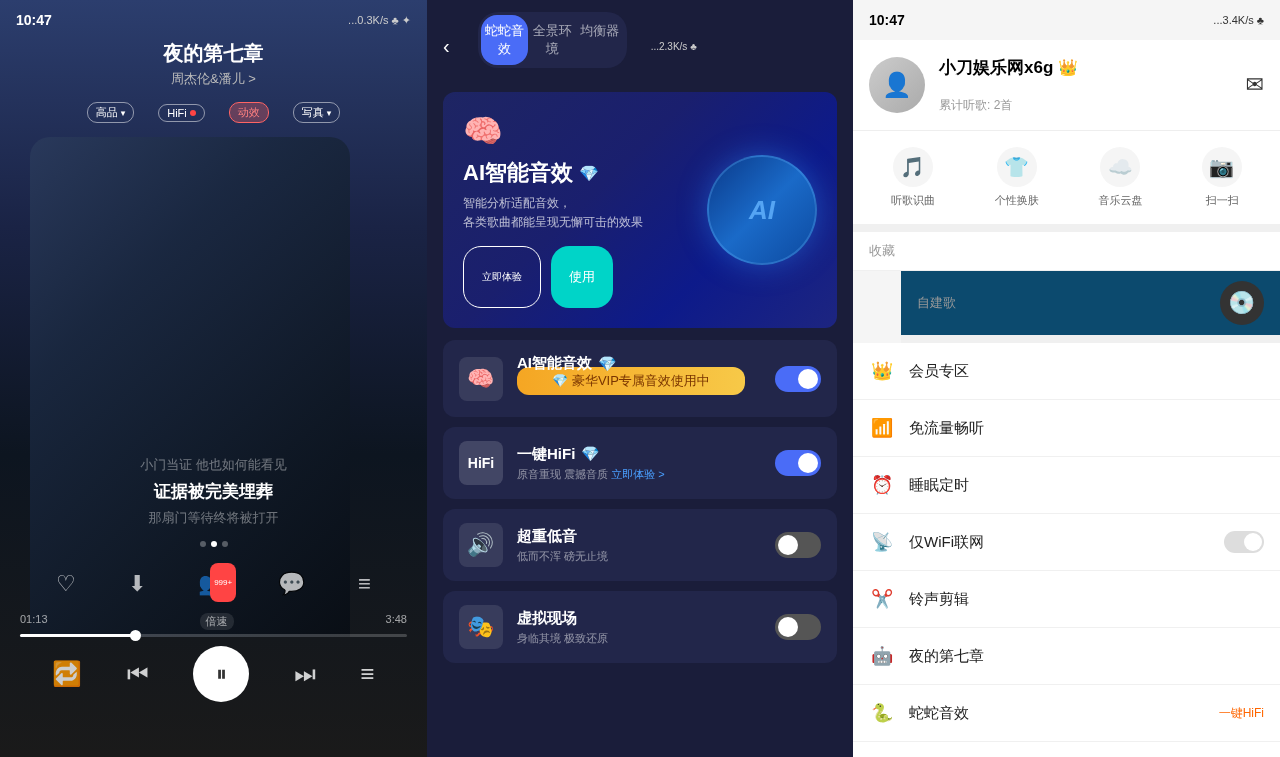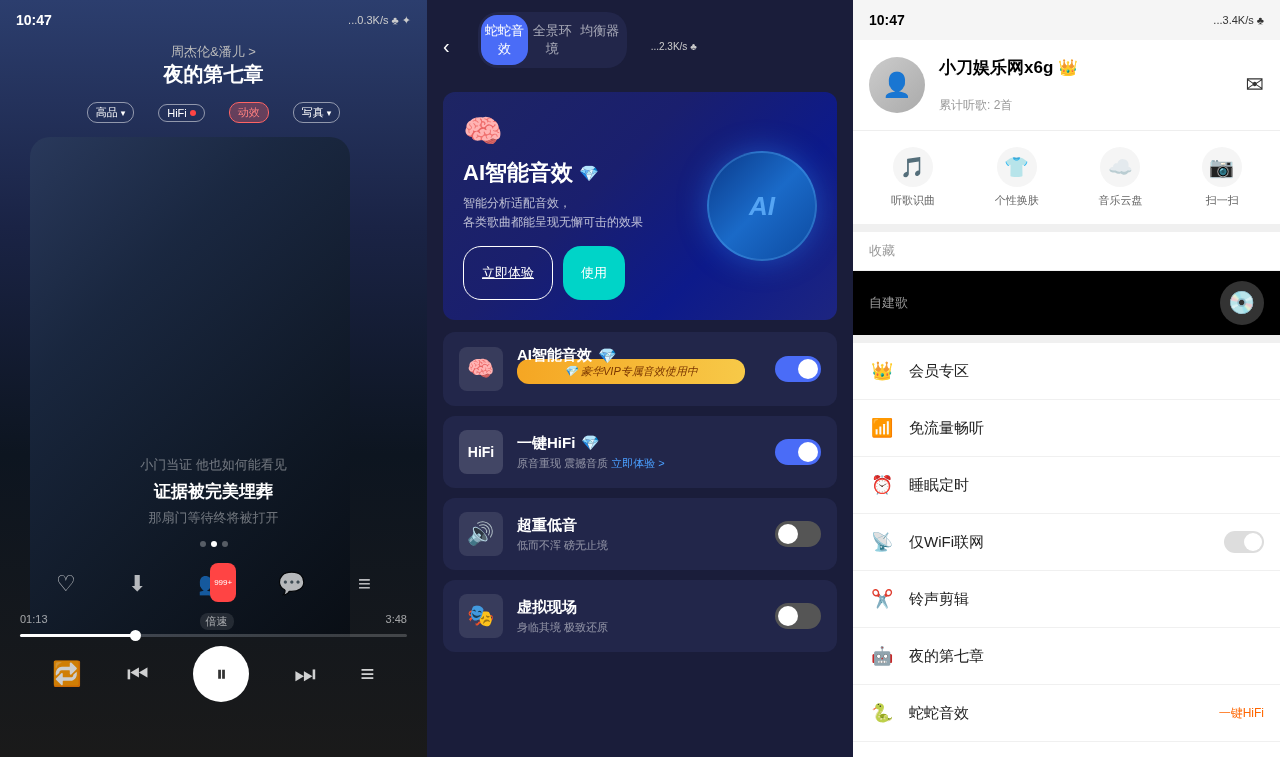--- a/index.html
+++ b/index.html
@@ -143,21 +143,21 @@
       min-height: 160px;
       display: flex;
       align-items: center;
     }
     .ai-banner-left { flex: 1; z-index: 2; }
     .ai-banner-icon { font-size: 32px; margin-bottom: 8px; }
     .ai-banner-title { font-size: 22px; font-weight: 700; color: #fff; display: flex; align-items: center; gap: 6px; }
     .ai-banner-title .gem { font-size: 16px; }
     .ai-banner-desc { font-size: 12px; color: rgba(255,255,255,0.7); margin-top: 6px; line-height: 1.6; }
     .ai-banner-btns { display: flex; gap: 10px; margin-top: 14px; }
-    .btn-outline { border: 1px solid #fff; color: #fff; background: transparent; border-radius: 18px; padding: 17px 18px; font-size: 13px; cursor: pointer; text-decoration: underline; }
+    .btn-outline { border: 1px solid #fff; color: #fff; background: transparent; border-radius: 18px; padding: 23px 18px; font-size: 10px; cursor: pointer; }
     .btn-filled { background: #00d4c8; color: #fff; border: none; border-radius: 18px; padding: 7px 18px; font-size: 13px; cursor: pointer; }
     .ai-banner-right {
       position: absolute; right: 20px; top: 50%; transform: translateY(-50%);
       width: 110px; height: 110px;
       border-radius: 50%;
       background: linear-gradient(135deg, #0a3a8a, #1a6ac8, #0d4aa0);
       display: flex; align-items: center; justify-content: center;
       border: 2px solid rgba(100,180,255,0.3);
       box-shadow: 0 0 30px rgba(50,150,255,0.4);
     }
@@ -177,23 +177,23 @@
       width: 46px; height: 26px; border-radius: 13px; position: relative; cursor: pointer; flex-shrink: 0;
     }
     .toggle.on { background: #4a6cf7; }
     .toggle.off { background: #555; }
     .toggle-thumb { position: absolute; top: 3px; width: 20px; height: 20px; border-radius: 50%; background: #fff; transition: left 0.2s; }
     .toggle.on .toggle-thumb { left: 23px; }
     .toggle.off .toggle-thumb { left: 3px; }
 
     .vip-tooltip {
       background: linear-gradient(90deg, #f5a623, #f7c948);
-      border-radius: 12px; padding: 5px 12px; font-size: 11px; color: #7a3500;
+      border-radius: 12px; padding: 5px 12px; font-size: 13px; color: #7a3500;
       text-align: center; margin: -6px 16px 8px 0;
-      display: flex; align-items: center; justify-content: center; gap: 4px; font-style: italic;
+      display: flex; align-items: center; justify-content: center; gap: 4px;
     }
 
     
     .right-panel {
       width: 427px;
       height: 757px;
       background: #f5f5f5;
       flex-shrink: 0;
       display: flex;
       flex-direction: column;
@@ -248,22 +248,22 @@
 <div class="left-panel">
   <div class="left-bg"></div>
   <div class="person-silhouette"></div>
 
   <div class="left-header">
     <span style="font-size:14px;font-weight:600;color:#fff;">10:47</span>
     <span style="font-size:11px;color:#ccc;margin-left:auto;">...0.3K/s ♣ ✦</span>
   </div>
 
   <div class="song-title-area">
+    <div style="font-size:20px;font-weight:700;color:#fff;">夜的第七章</div>
     <div style="font-size:13px;color:#bbb;margin-top:3px;">周杰伦&amp;潘儿 &gt;</div>
-    <div style="font-size:20px;font-weight:700;color:#fff;">夜的第七章</div>
   </div>
 
   <div class="quality-badges">
     <div class="badge">
       <span>高品</span>
       <span class="arrow">▾</span>
     </div>
     <div class="badge">
       <span>HiFi</span>
       <span style="width:6px;height:6px;background:#ff4444;border-radius:50%;display:inline-block;"></span>
@@ -446,21 +446,21 @@
     <div class="quick-action">
       <div class="qa-icon">📷</div>
       <span class="qa-label">扫一扫</span>
     </div>
   </div>
 
   <div style="background:#fff;padding:10px 16px;color:#999;font-size:13px;border-bottom:1px solid #f0f0f0;">
     <span>收藏</span>
   </div>
 
-  <div style="background:#000000;padding:10px 16px;color:#999;font-size:13px;border-bottom:8px solid #f0f0f0;display:flex;align-items:center;justify-content:space-between;">
+  <div style="background:#0c4a6e;padding:10px 16px;color:#999;font-size:13px;border-bottom:8px solid #f0f0f0;display:flex;align-items:center;justify-content:space-between;margin-left:48px;">
     <span>自建歌</span>
     <div style="width:44px;height:44px;border-radius:50%;background:#333;display:flex;align-items:center;justify-content:center;font-size:22px;">💿</div>
   </div>
 
   <div class="menu-section">
     <div class="menu-item">
       <div class="menu-icon">👑</div>
       <span class="menu-text">会员专区</span>
     </div>
     <div class="menu-item">

